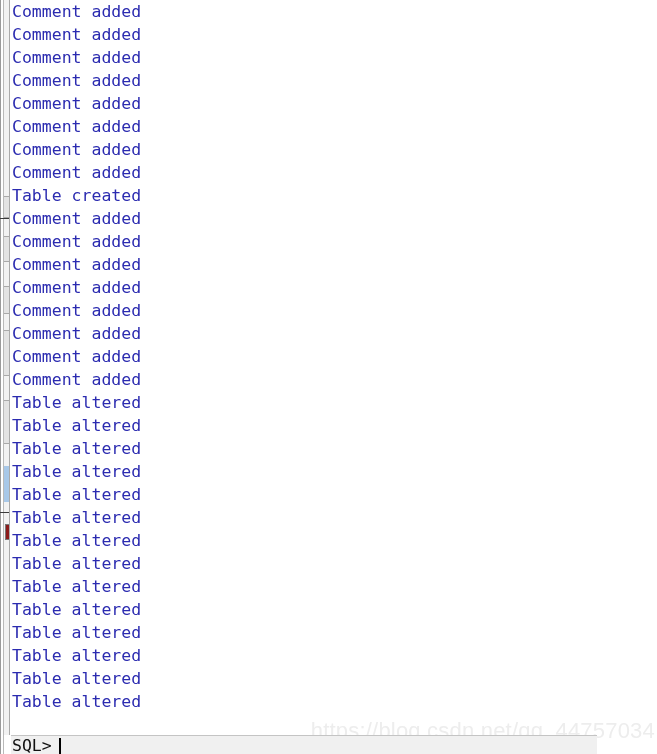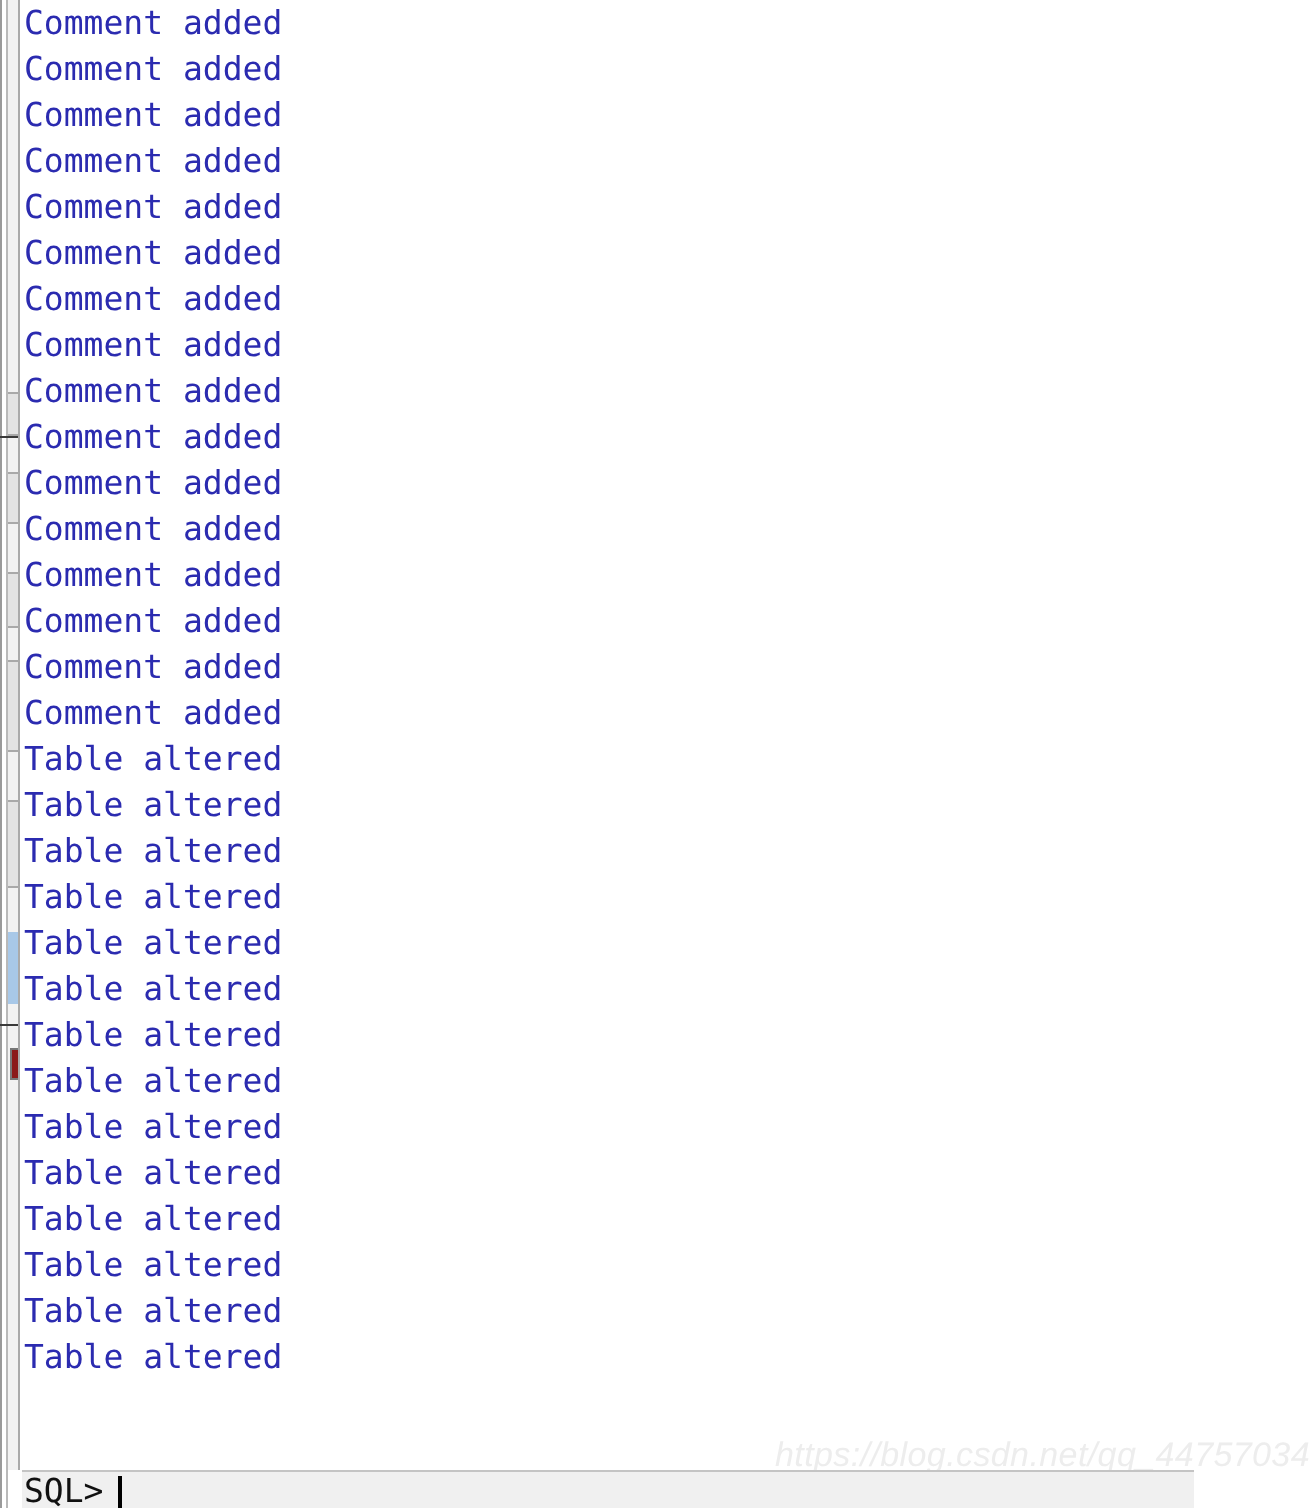--- a/index.html
+++ b/index.html
@@ -107,26 +107,25 @@
     padding-left: 1px;
     letter-spacing: 0px;
   }
 
   
   #watermark {
     position: absolute;
     right: 2px;
     top: 718px;
     font-family: "Liberation Sans", sans-serif;
-    font-size: 17px;
+    font-size: 22px;
     color: #ededed;
     letter-spacing: 0.2px;
     white-space: nowrap;
     user-select: none;
-    font-style: italic;
   }
 
   
   #prompt-bar {
     position: absolute;
     left: 11px; top: 735px;
     width: 586px;
     height: 19px;
     background: #f0f0f0;
     border-top: 1px solid #c4c4c4;
@@ -183,20 +182,21 @@
 
 <div id="console-output">
     <div class="output-line">Comment added</div>
     <div class="output-line">Comment added</div>
     <div class="output-line">Comment added</div>
     <div class="output-line">Comment added</div>
     <div class="output-line">Comment added</div>
     <div class="output-line">Comment added</div>
     <div class="output-line">Comment added</div>
     <div class="output-line">Comment added</div>
+    <div class="output-line">Table created</div>
     <div class="output-line">Comment added</div>
     <div class="output-line">Comment added</div>
     <div class="output-line">Comment added</div>
     <div class="output-line">Comment added</div>
     <div class="output-line">Comment added</div>
     <div class="output-line">Comment added</div>
     <div class="output-line">Comment added</div>
     <div class="output-line">Comment added</div>
     <div class="output-line">Table altered</div>
     <div class="output-line">Table altered</div>

